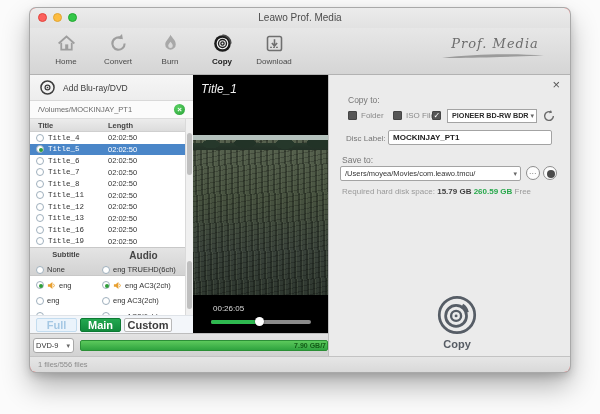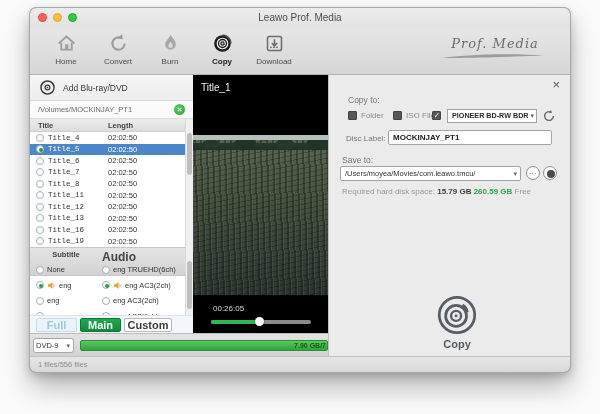--- a/index.html
+++ b/index.html
@@ -70,21 +70,21 @@
   .trow .tlen { position:absolute; left:78px; }
   .trow.selected { background:#4a86c8; color:#fff; }
 
   .radio { width:8px; height:8px; border-radius:50%; background:#fff; border:1px solid #9fb0bd; position:relative; }
   .selected .radio::after, .orow.selected .radio::after { content:""; position:absolute; left:2px; top:2px; width:4px; height:4px;
     border-radius:50%; background:#2f9e3a; }
 
   .sa-head { position:absolute; left:0; top:172px; width:155px; height:29px;
     background:linear-gradient(#e4e4e4,#d2d2d2); border-top:1px solid #c8c8c8; border-bottom:1px solid #c8c8c8; }
   .sa-head .h1 { position:absolute; left:0; width:72px; text-align:center; top:2px; font-size:7.5px; font-weight:bold; color:#444; }
-  .sa-head .h2 { position:absolute; left:72px; width:83px; text-align:left; top:2px; font-size:12px; font-weight:bold; color:#444; }
+  .sa-head .h2 { position:absolute; left:72px; width:83px; text-align:center; top:2px; font-size:10px; font-weight:bold; color:#444; }
 
   .opt-col { position:absolute; top:187px; height:62px; }
   .opt-col.sub { left:6px; width:64px; }
   .opt-col.aud { left:72px; width:83px; }
   .orow { position:relative; height:15.5px; display:flex; align-items:center; font-size:7.5px; color:#333; cursor:default; }
   .orow .radio { flex:0 0 auto; }
   .orow .spk { display:none; margin-left:3px; }
   .orow.has-speaker .spk { display:inline-block; }
   .orow .olabel { margin-left:3px; white-space:nowrap; }
 
@@ -92,21 +92,21 @@
   .mode-btn { position:absolute; top:2px; height:14px; font-size:11px; font-weight:bold; text-align:center; line-height:13px;
     border-radius:2px; cursor:pointer; }
   .mode-full { left:6px; width:41px; background:#eaf3fb; border:1px solid #c3dcef; color:#a5c8e4; }
   .mode-main { left:50px; width:41px; background:linear-gradient(#23a850,#118a3c); border:1px solid #0d7a33; color:#fff; }
   .mode-custom { left:94px; width:48px; background:#fdfdfd; border:1px solid #b9b9b9; color:#3c3c3c; }
 
   .scrollbar { position:absolute; left:155px; top:44px; width:8px; height:196px; background:#f0f0f0; border-left:1px solid #dadada; }
   .thumb { position:absolute; left:1px; width:5px; border-radius:3px; background:#bfbfbf; }
 
   
-  .vtitle { position:absolute; left:8px; top:7px; font-size:10px; color:#f0f0f0; }
+  .vtitle { position:absolute; left:8px; top:7px; font-size:12px; color:#f0f0f0;font-style:italic; }
   .vimg { position:absolute; left:0; top:60px; width:135px; height:160px;
     background-color:#3c463c;
     background-image:
       linear-gradient(180deg,#b4c1bc 0,#b4c1bc 5px,rgba(0,0,0,0) 5px),
       radial-gradient(14px 7px at 18px 9px, #26382b 60%, transparent 61%),
       radial-gradient(18px 8px at 52px 8px, #223327 60%, transparent 61%),
       radial-gradient(16px 8px at 92px 9px, #26382b 60%, transparent 61%),
       radial-gradient(20px 9px at 126px 8px, #223327 60%, transparent 61%),
       linear-gradient(180deg, transparent 8px, #28392c 8px, #223026 15px, transparent 15px),
       repeating-linear-gradient(88deg, rgba(15,20,14,.38) 0 2px, rgba(110,120,95,.22) 2px 3px, transparent 3px 6px),

